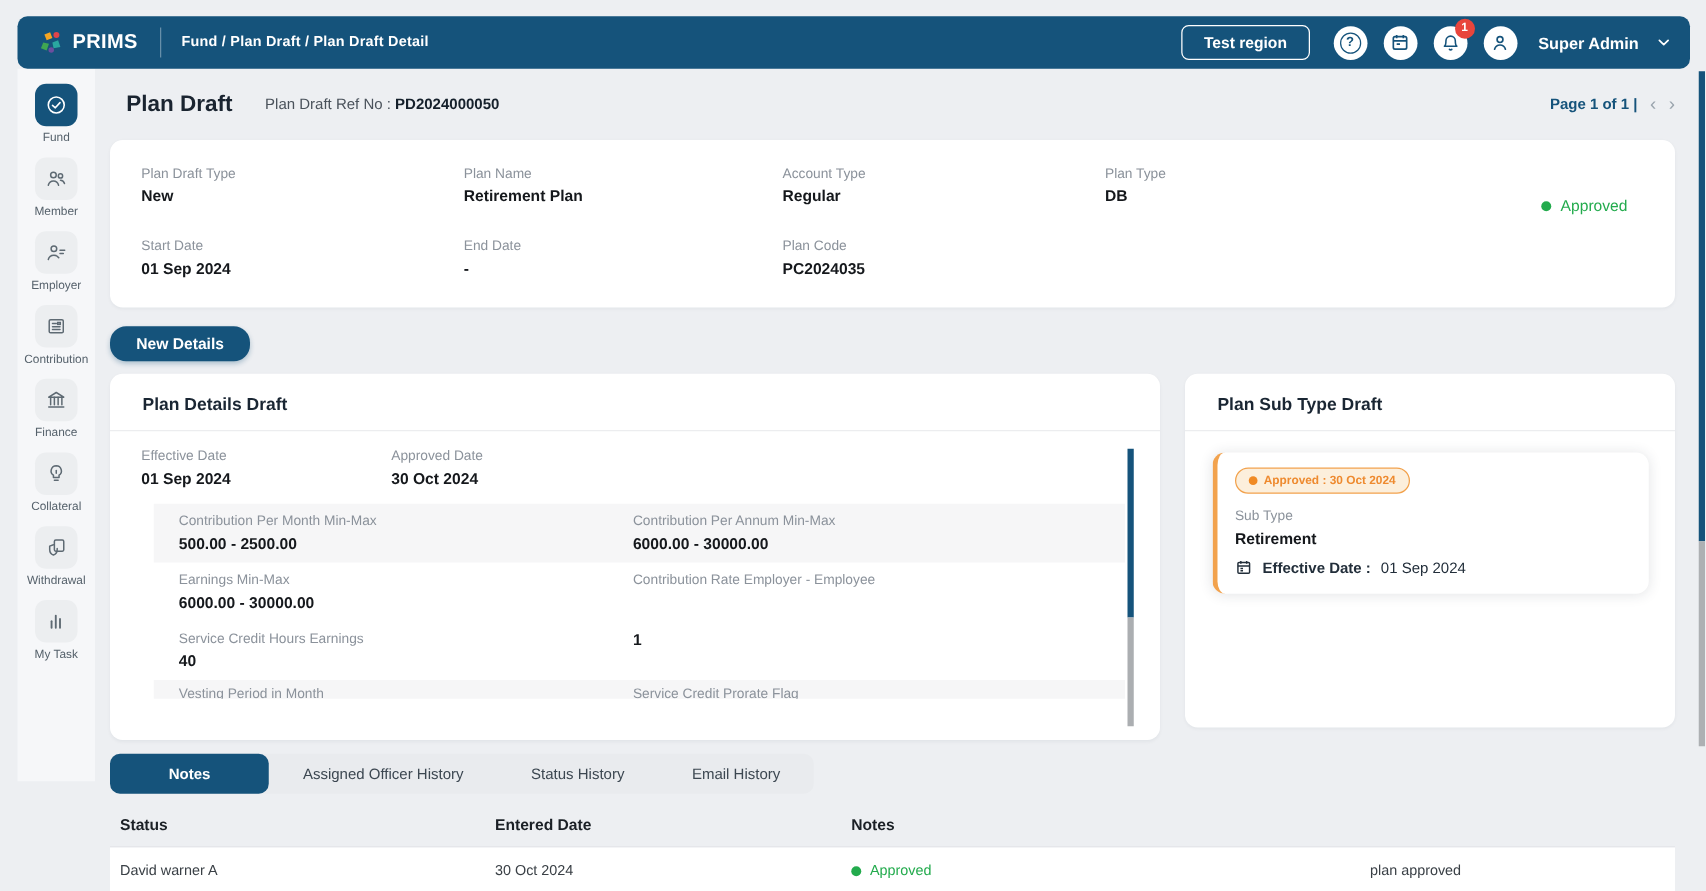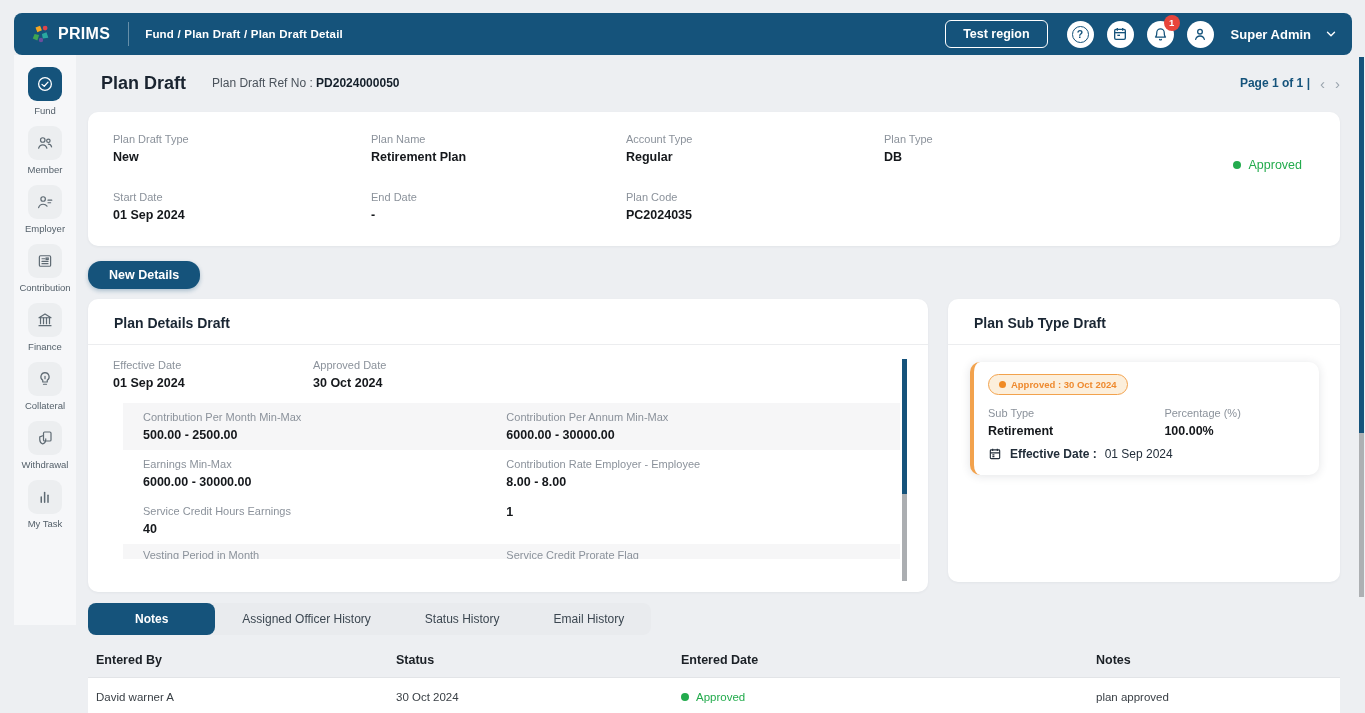--- a/index.html
+++ b/index.html
@@ -355,21 +355,20 @@
               <div class="fld-value">6000.00 - 30000.00</div>
             </div>
           </div>
           <div class="dd-row">
             <div>
               <div class="fld-label">Earnings Min-Max</div>
               <div class="fld-value">6000.00 - 30000.00</div>
             </div>
             <div>
               <div class="fld-label">Contribution Rate Employer - Employee</div>
-              <div class="fld-value">8.00 - 8.00</div>
             </div>
           </div>
           <div class="dd-row">
             <div>
               <div class="fld-label">Service Credit Hours Earnings</div>
               <div class="fld-value">40</div>
             </div>
             <div>
               <div class="fld-value">1</div>
             </div>
@@ -397,24 +396,20 @@
         <div class="approved-inner">
           <span class="orange-pill">
             <span class="orange-dot"></span>
             <span>Approved : 30 Oct 2024</span>
           </span>
 
           <div class="sub-fields">
             <div>
               <div class="fld-label">Sub Type</div>
               <div class="fld-value">Retirement</div>
-            </div>
-            <div>
-              <div class="fld-label">Percentage (%)</div>
-              <div class="fld-value">100.00%</div>
             </div>
           </div>
 
           <div class="eff-row">
             <span>
               <svg width="14" height="14" viewBox="0 0 24 24" fill="none" stroke="#222E3A" stroke-width="2">
                 <rect x="4" y="5" width="16" height="15" rx="1.5"></rect>
                 <line x1="4" y1="10" x2="20" y2="10"></line>
                 <line x1="8" y1="3" x2="8" y2="7"></line>
                   <line x1="16" y1="3" x2="16" y2="7"></line>
@@ -433,21 +428,20 @@
     <div class="tabs-bar">
       <div class="tab active">Notes</div>
       <div class="tab">Assigned Officer History</div>
       <div class="tab">Status History</div>
       <div class="tab">Email History</div>
     </div>
 
     
     <div class="notes-table">
       <div class="tbl-head">
-        <div>Entered By</div>
         <div>Status</div>
         <div>Entered Date</div>
         <div>Notes</div>
       </div>
       <div class="tbl-row">
         <div>David warner A</div>
         <div>30 Oct 2024</div>
         <div class="status-cell">
           <span class="dot"></span>
           <span>Approved</span>

